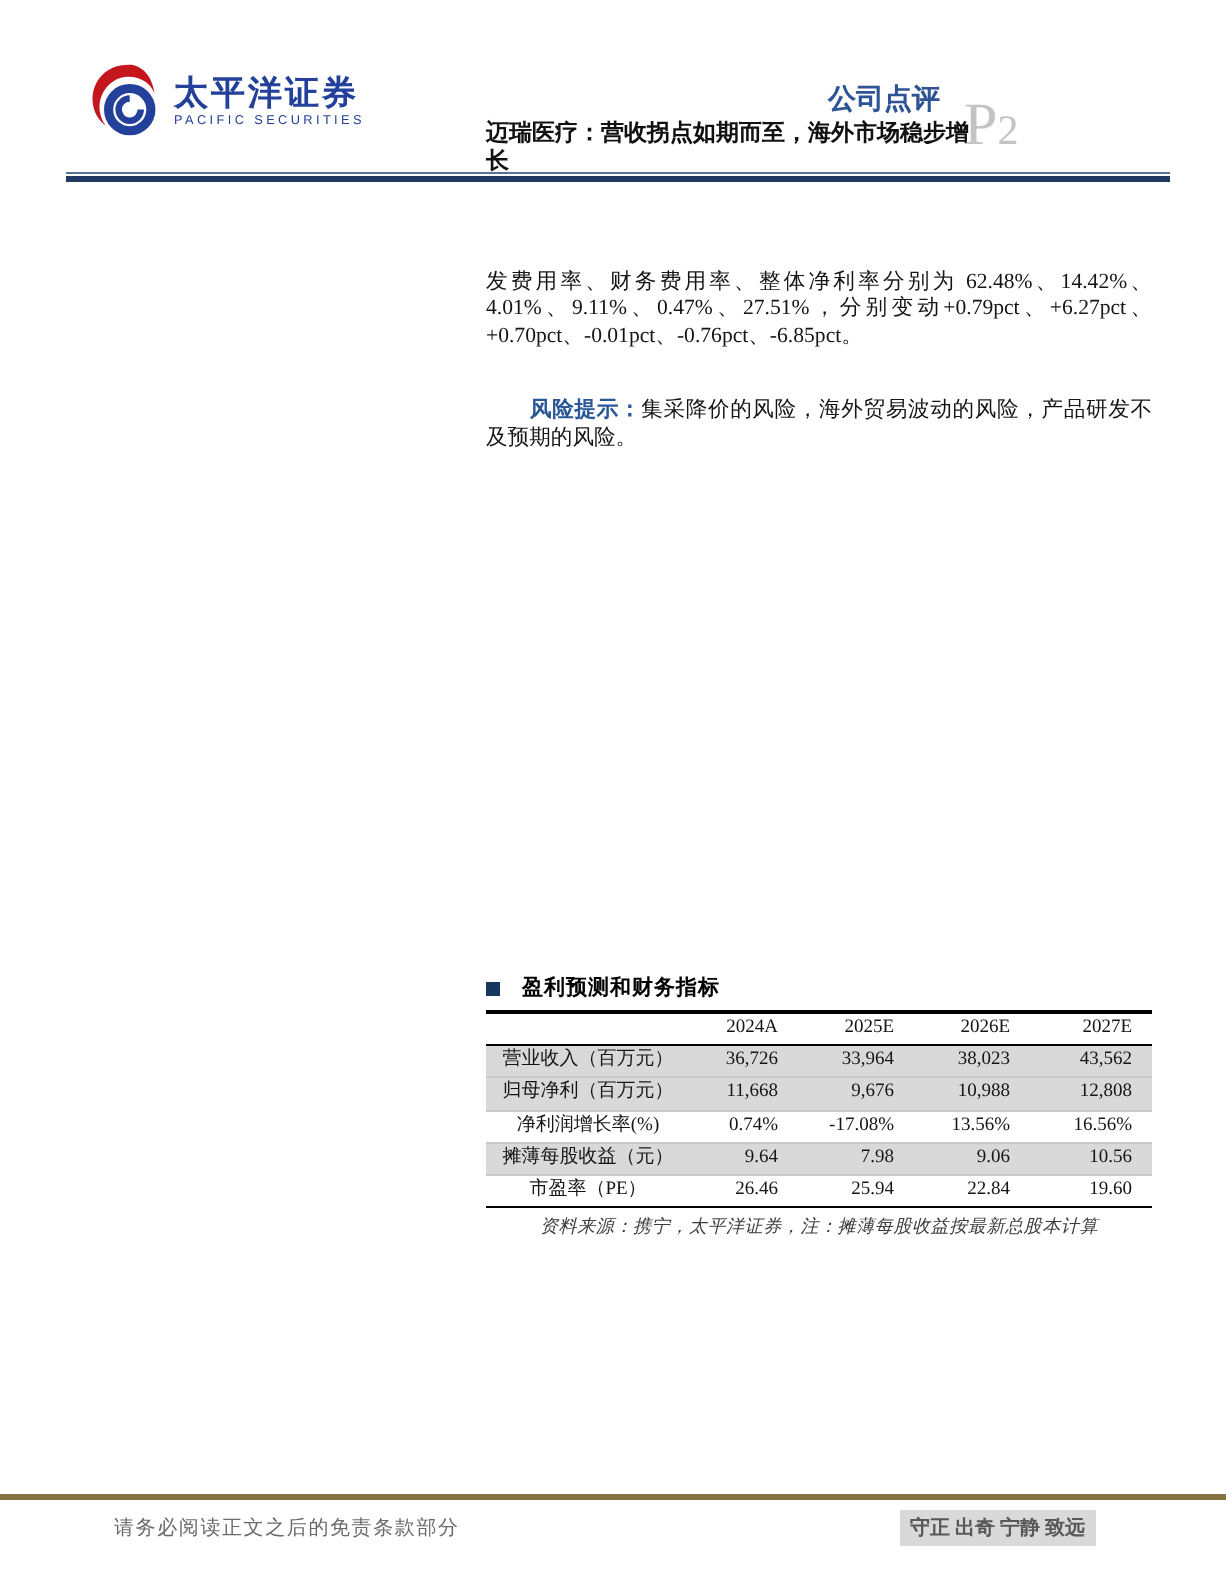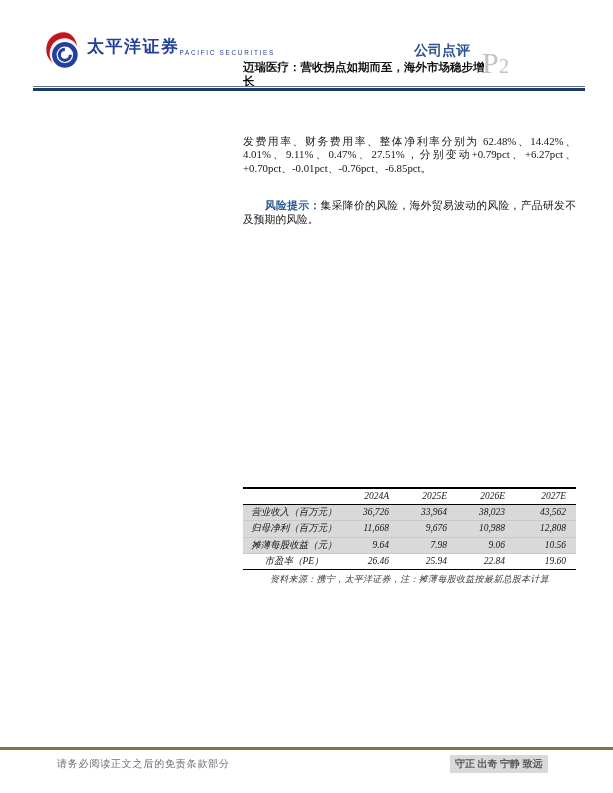--- a/index.html
+++ b/index.html
@@ -2,21 +2,21 @@
 <html><head>
 <meta charset="utf-8">
 <style>
   html,body{margin:0;padding:0;background:#ffffff;}
   .page{
     position:relative;width:613px;height:793px;background:#ffffff;overflow:hidden;
     font-family:"Liberation Serif","DejaVu Serif",serif;color:#151515;
   }
   
   .logo{position:absolute;left:44px;top:31px;display:flex;align-items:flex-start;gap:7px;}
-  .logo-text{display:flex;flex-direction:row;margin-top:7px;align-items:flex-end;}
+  .logo-text{display:flex;flex-direction:column;margin-top:7px;}
   .logo-cn{font-size:17px;font-weight:bold;color:#23419A;letter-spacing:1.5px;line-height:18px;}
   .logo-en{font-size:6.4px;color:#23419A;letter-spacing:1.7px;margin-top:1px;font-family:"Liberation Sans",sans-serif;}
   .report-type{position:absolute;left:243px;top:45px;width:227px;text-align:right;
     color:#2E5496;font-weight:bold;font-size:14px;line-height:12px;}
   .doc-title{position:absolute;left:243px;top:60px;width:246px;font-weight:bold;
     font-size:11.5px;line-height:14px;color:#111111;}
   .page-num{position:absolute;left:482px;top:46px;color:#C3C3C3;line-height:34px;white-space:nowrap;}
   .page-num .p{font-size:30px;}
   .page-num .n{font-size:21px;}
   .header-rule{position:absolute;left:33px;top:86px;width:552px;height:5px;
@@ -28,21 +28,21 @@
   .content .p2{margin-top:8px;text-indent:22px;}
   .content .p3{margin-top:24px;text-indent:22px;}
   .lead{color:#2A5795;font-weight:bold;}
   
   .table-block{position:absolute;left:243px;top:487px;width:333px;}
   .tbl-title{display:flex;align-items:center;font-weight:bold;font-size:10.5px;
     color:#000;margin:0 0 4px 0;letter-spacing:0.5px;}
   .sq{width:7px;height:7px;background:#17375E;margin-right:11px;flex:0 0 auto;}
   table.fin{width:100%;border-collapse:collapse;table-layout:fixed;font-size:9.5px;
     border-top:2px solid #000;border-bottom:1px solid #000;}
-  table.fin th,table.fin td{padding:2px 0;line-height:1.18;font-weight:normal;overflow:hidden;white-space:nowrap;font-style:italic;}
+  table.fin th,table.fin td{padding:2px 0;line-height:1.18;font-weight:normal;overflow:hidden;white-space:nowrap;}
   table.fin thead th{border-bottom:1px solid #000;}
   table.fin .num{text-align:right;padding-right:12px;}
   table.fin .lbl{text-align:center;padding-left:2px;}
   table.fin td:last-child,table.fin th:last-child{padding-right:10px;}
   table.fin tbody tr{border-bottom:1px solid #c9c9c9;}
   table.fin tbody tr:last-child{border-bottom:none;}
   table.fin tbody tr.shade{background:#D9D9D9;}
   .source{font-size:9px;font-style:italic;color:#3d3d3d;margin-top:3px;letter-spacing:0.3px;text-align:center;}
   
   .footer-rule{position:absolute;left:0;top:747px;width:613px;height:3px;background:#857442;}
@@ -72,20 +72,24 @@
   <div class="doc-title">迈瑞医疗：营收拐点如期而至，海外市场稳步增长</div>
   <div class="page-num"><span class="p">P</span><span class="n">2</span></div>
   <div class="header-rule"></div>
 
   <div class="content">
     <p class="p1">发费用率、财务费用率、整体净利率分别为 62.48%、14.42%、4.01%、9.11%、0.47%、27.51%，分别变动+0.79pct、+6.27pct、+0.70pct、-0.01pct、-0.76pct、-6.85pct。</p>
     <p class="p3"><span class="lead">风险提示：</span><span>集采降价的风险，海外贸易波动的风险，产品研发不及预期的风险。</span></p>
   </div>
 
   <div class="table-block">
+    <div class="tbl-title">
+      <span class="sq"></span>
+      <span>盈利预测和财务指标</span>
+    </div>
     <table class="fin" id="fin-table">
       <colgroup>
         <col style="width:100px">
           <col style="width:58px">
           <col style="width:58px">
           <col style="width:58px">
           <col style="width:59px">
       </colgroup>
       <thead>
           <tr id="tbl-head-row">
@@ -104,20 +108,27 @@
             <td class="num">38,023</td>
             <td class="num">43,562</td>
           </tr>
           <tr class="shade">
             <td class="lbl">归母净利（百万元）</td>
             <td class="num">11,668</td>
             <td class="num">9,676</td>
             <td class="num">10,988</td>
             <td class="num">12,808</td>
           </tr>
+          <tr>
+            <td class="lbl">净利润增长率(%)</td>
+            <td class="num">0.74%</td>
+            <td class="num">-17.08%</td>
+            <td class="num">13.56%</td>
+            <td class="num">16.56%</td>
+          </tr>
           <tr class="shade">
             <td class="lbl">摊薄每股收益（元）</td>
             <td class="num">9.64</td>
             <td class="num">7.98</td>
             <td class="num">9.06</td>
             <td class="num">10.56</td>
           </tr>
           <tr>
             <td class="lbl">市盈率（PE）</td>
             <td class="num">26.46</td>

